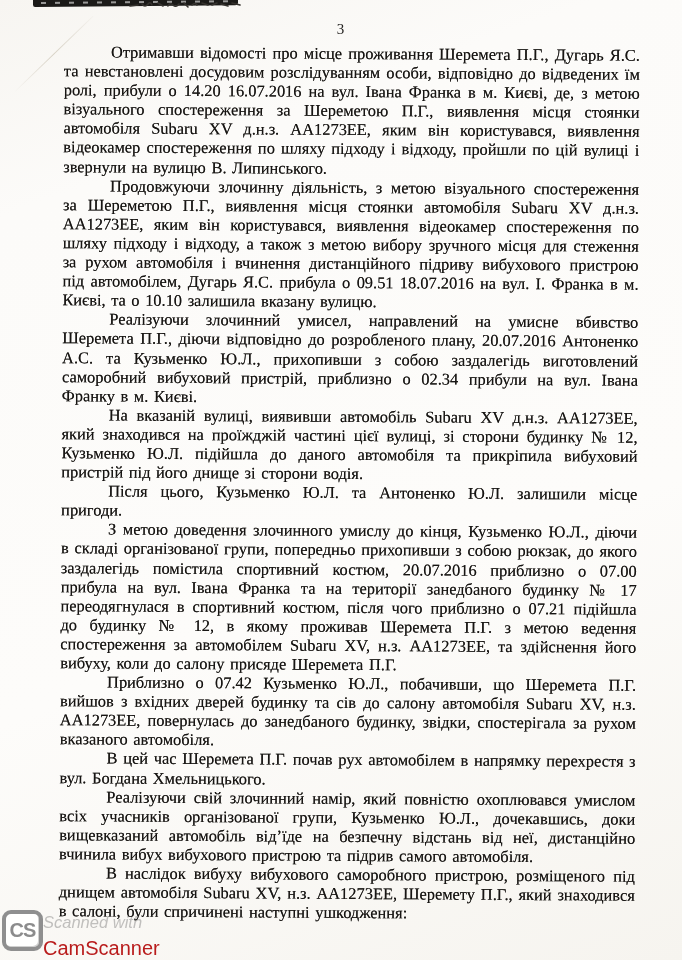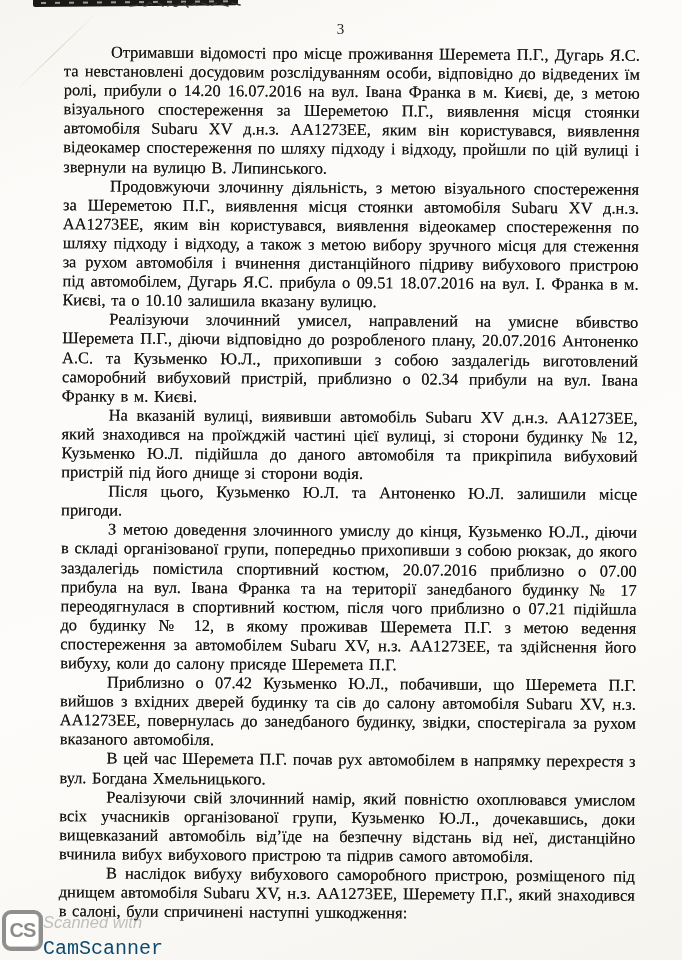--- a/index.html
+++ b/index.html
@@ -45,21 +45,21 @@
     position:absolute;left:2px;top:910px;display:flex;align-items:flex-start;
     z-index:1;font-family:"Liberation Sans",sans-serif;
   }
   .cs-logo{
     width:33px;height:33px;border:4px solid #8f8f8f;border-radius:9px;
     background:rgba(255,255,255,.9);display:flex;align-items:center;justify-content:center;
     color:#8c8c8c;font-weight:bold;font-size:20px;letter-spacing:-1px;
     box-shadow:-1px -1px 0 rgba(120,120,120,.35) inset;
   }
   .wm-line1{color:#c0bfbd;font-size:16.5px;margin-top:3px;font-style:italic;}
-  .wm-line2{color:#0c4a6e;font-size:20px;margin-top:5px;font-family:Liberation Mono, monospace;}
+  .wm-line2{color:#b91c1c;font-size:20px;margin-top:5px;}
 </style>
 </head>
 <body>
 
 <div class="page">
 
   <div class="scan-strip"></div>
 
   <svg class="handwriting" width="115" height="12" viewBox="0 0 115 12">
     <path d="M2 6 l8 -1 M14 4 q3 4 6 0 q2 -3 4 1 M30 3 l5 3 M40 6 q2 -4 5 -1 t6 -1 M56 3 l4 4 M64 5 q3 -3 5 0 M74 3 l6 2 M84 5 l5 -2 M93 4 l7 2 M104 3 l8 2" stroke="#35322e" stroke-width="1.6" fill="none" stroke-linecap="round"></path>

